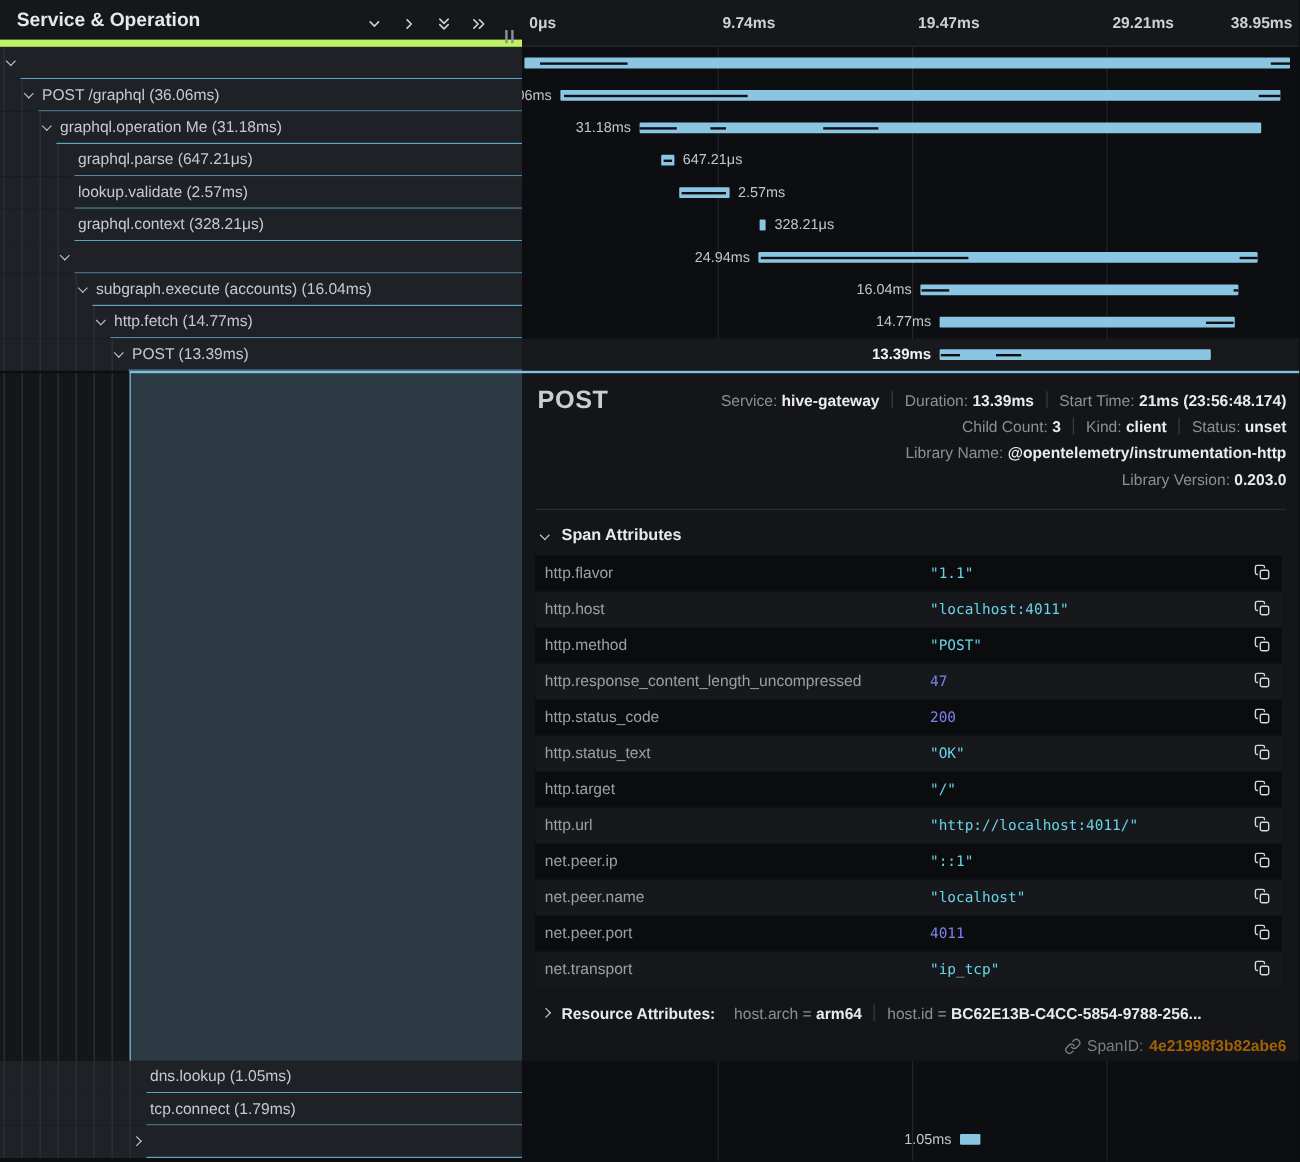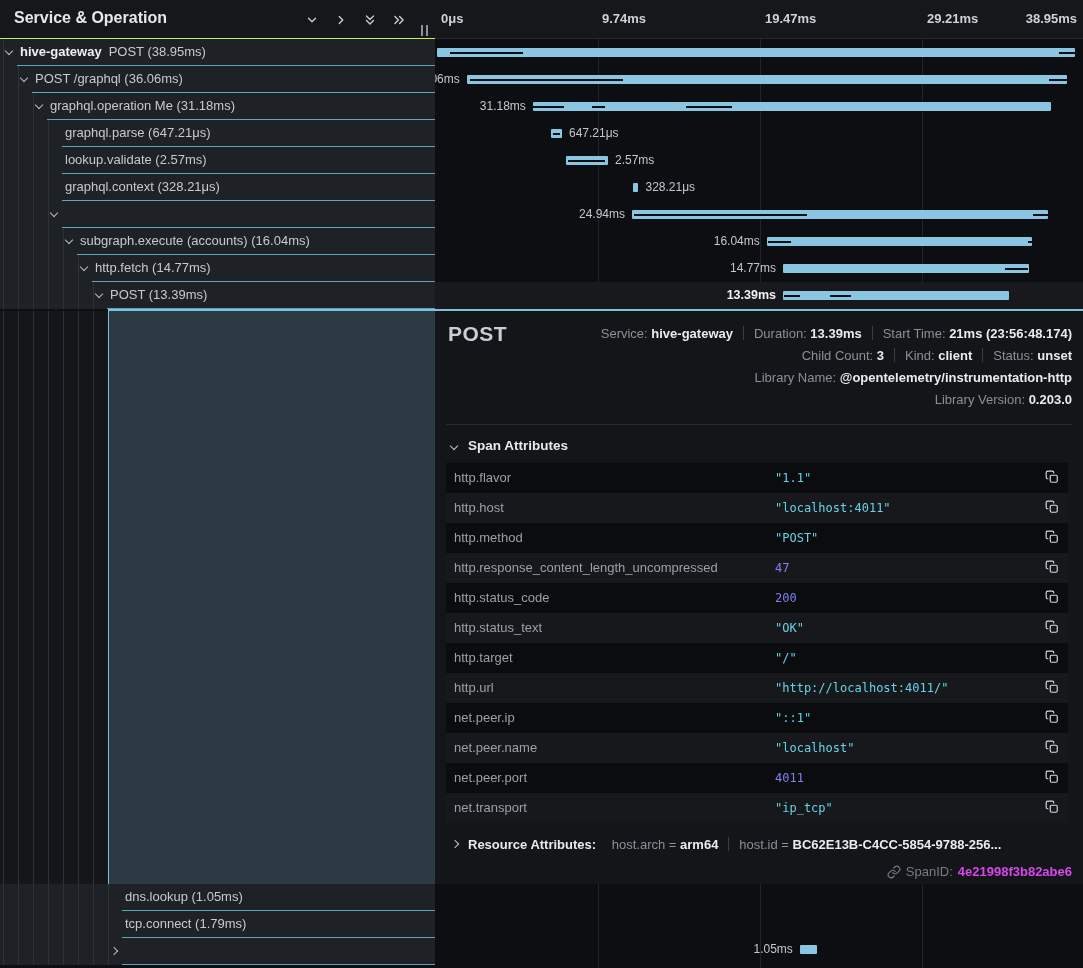--- a/index.html
+++ b/index.html
@@ -4,21 +4,21 @@
 <style>
   * { box-sizing: border-box; margin: 0; padding: 0; }
   html,body { background:#0d0e11; }
   .app{
     position:relative; width:1083px; height:968px; overflow:hidden;
     background:#0d0e11; font-family:"Liberation Sans",sans-serif; color:#c6cad0;
   }
   
   .left-panel{ position:absolute; left:0; top:0; width:435px; height:968px; }
   .lp-header{ position:absolute; left:0; top:0; width:435px; height:39px;
-    background:#16171b; border-bottom:1px solid #bef264; z-index:6; }
+    background:#16171b; border-bottom:6px solid #bef264; z-index:6; }
   .lp-title{ position:absolute; left:14px; top:9px; font-size:16px; font-weight:700; color:#e4e7eb; white-space:nowrap; }
   .hdr-icons{ position:absolute; right:28px; top:11px; display:flex; gap:12px; }
   .icon-btn{ width:17px; height:17px; display:flex; align-items:center; justify-content:center; cursor:pointer; color:#c8ccd3; }
   .icon-btn svg{ stroke:#c8ccd3; }
   .grip{ position:absolute; right:7px; top:25px; width:7px; height:11px;
     border-left:2px solid #8d929a; border-right:2px solid #8d929a; cursor:col-resize; }
   .tree-rows{ position:absolute; top:39px; left:0; width:435px; z-index:2; }
   .tree-rows.bottom{ top:884px; }
   .tree-row{ position:relative; height:27px; background:#1e2227; cursor:pointer; overflow:hidden; }
   .guide{ position:absolute; top:0; bottom:0; width:1px; background:#2e3238; }
@@ -67,21 +67,21 @@
   .attr-val{ position:absolute; left:329px; line-height:30px; font-family:"DejaVu Sans Mono",monospace; font-size:12px; white-space:nowrap; }
   .attr-val.string{ color:var(--str,#68d3e6); } .attr-val.number{ color:var(--num,#7d82f0); }
   .copy-btn{ position:absolute; right:8px; top:7px; width:16px; height:16px; cursor:pointer; color:#d6d9de; background:none; border:none; padding:0; }
   .res-line{ position:absolute; left:33px; top:523px; height:22px; line-height:22px; font-size:13px; white-space:nowrap; }
   .res-chev{ position:absolute; left:17px; top:530px; width:6px; height:6px;
     border-right:1.5px solid #c0c5cc; border-bottom:1.5px solid #c0c5cc; transform:rotate(-45deg); cursor:pointer; }
   .res-title{ font-weight:700; color:#e7e9ed; margin-right:12px; }
   .res-key{ color:#8b8f96; } .res-eq{ color:#8b8f96; } .res-val{ color:#e9ebef; font-weight:700;margin-top:16px; }
   .spanid-line{ position:absolute; right:11px; top:550px; height:22px; line-height:22px; font-size:13px; white-space:nowrap; color:#787c83; }
   .spanid-line svg{ vertical-align:-3px; margin-right:5px; }
-  .spanid-val{ color:#d946ef; font-weight:600; margin-left:5px; }
+  .spanid-val{ color:#a16207; font-weight:600; margin-left:5px; }
 </style>
 </head>
 <body>
 
 <div class="app" style="--accent: #7fc0dc; --bar-light: #8ac6e2; --bar-alt: #3d6cb4; --row-border: #5fa3c3; --str: #68d3e6; --num: #7d82f0;">
 
   <div class="left-panel">
     <div class="lp-header">
       <span class="lp-title">Service &amp; Operation</span>
       <span class="hdr-icons">
@@ -108,21 +108,20 @@
             </svg>
         </span>
       </span>
       <span class="grip"></span>
     </div>
 
     <div class="tree-rows" id="tree-rows">
         <div class="tree-row">
           <div class="guide" style="left: 3px;"></div>
           <span class="chev down" style="left: 6px;"></span>
-          <span class="tree-label" style="left: 20px;"><span class="svc">hive-gateway</span><span>POST (38.95ms)</span></span>
           <div class="row-border" style="left: 17px;"></div>
         </div>
         <div class="tree-row">
           <div class="guide" style="left: 3px;"></div>
           <div class="guide" style="left: 18px;"></div>
           <span class="chev down" style="left: 21px;"></span>
           <span class="tree-label" style="left: 35px;"><span>POST /graphql (36.06ms)</span></span>
           <div class="row-border" style="left: 32px;"></div>
         </div>
         <div class="tree-row">

